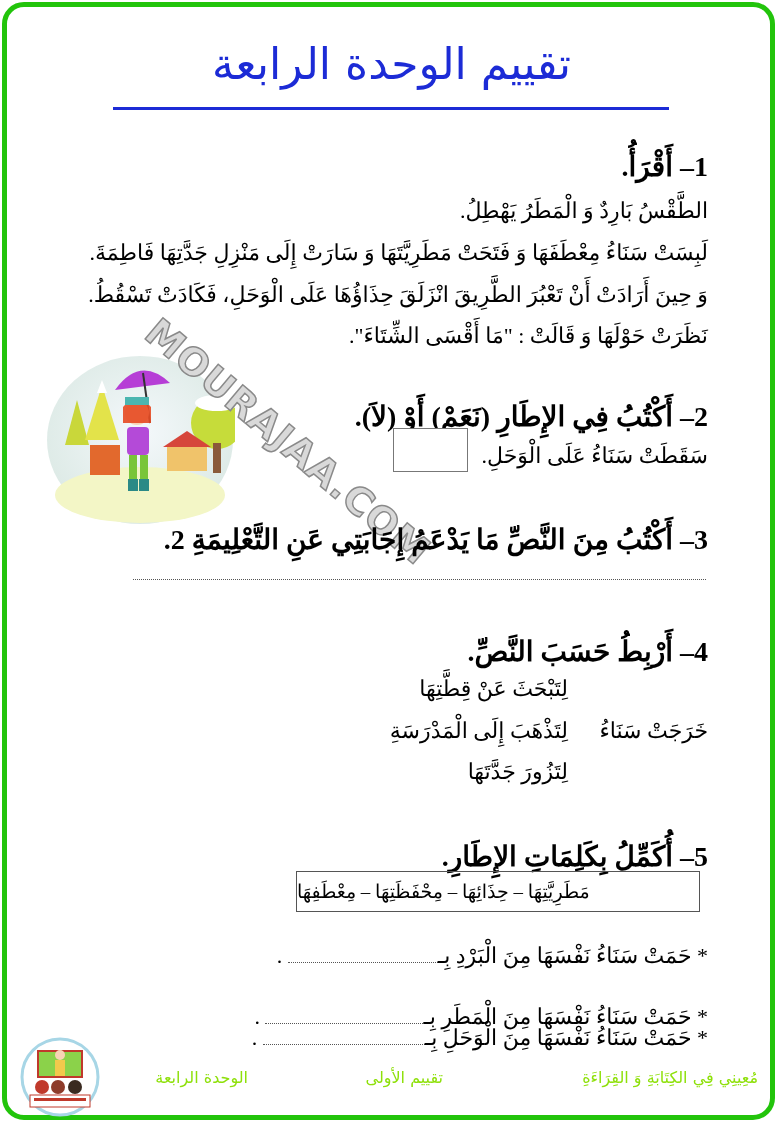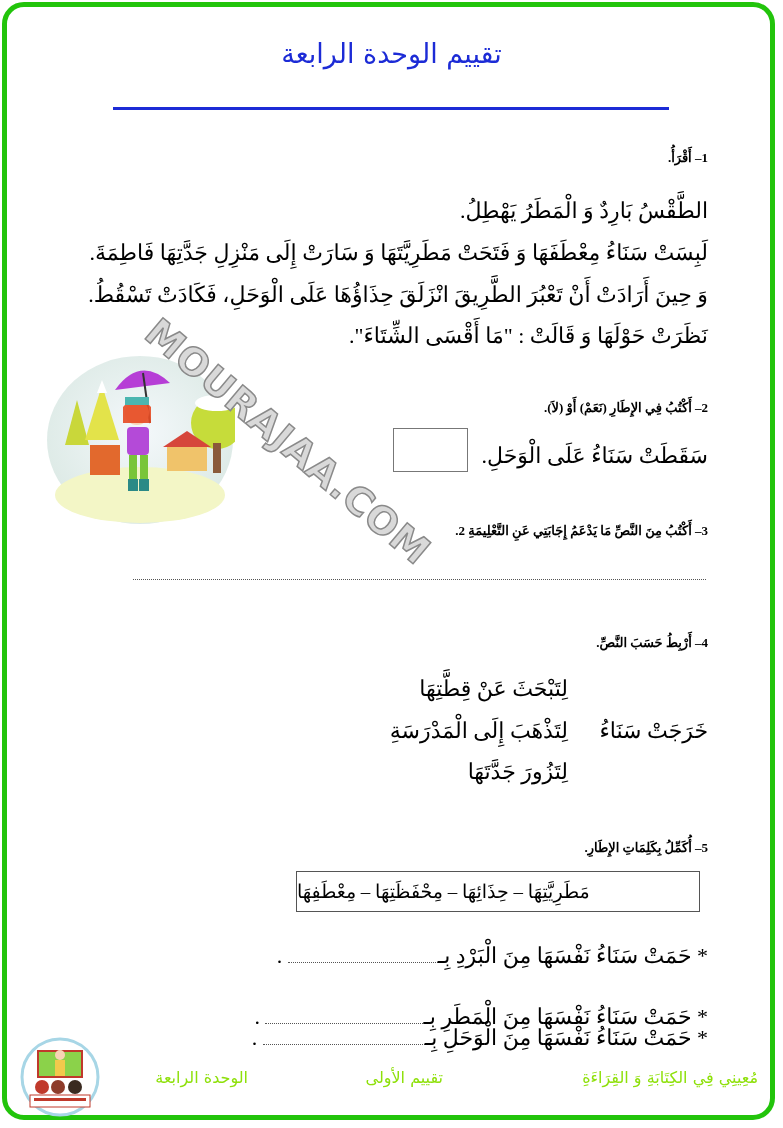--- a/index.html
+++ b/index.html
@@ -3,25 +3,25 @@
 <meta charset="utf-8">
 <style>
   html, body { margin: 0; padding: 0; background: #ffffff; }
   body { width: 783px; height: 1128px; position: relative; overflow: hidden; font-family: "DejaVu Sans", sans-serif; }
   .frame {
     position: absolute; left: 2px; top: 2px; width: 773px; height: 1118px;
     border: 5px solid #22c40b; border-radius: 22px; box-sizing: border-box;
   }
   .title {
     position: absolute; left: 0; right: 0; top: 38px; text-align: center;
-    color: #1c2bd6; font-size: 27px; font-family: "DejaVu Sans", sans-serif; direction: rtl;
+    color: #1c2bd6; font-size: 44px; font-family: "DejaVu Sans", sans-serif; direction: rtl;
   }
   .title-rule { position: absolute; left: 113px; width: 556px; top: 107px; height: 3px; background: #1c2bd6; }
   .rtl { direction: rtl; text-align: right; font-family: "Liberation Serif", "DejaVu Serif", serif; color: #000; }
-  .q { position: absolute; right: 75px; font-weight: bold; font-size: 13px; white-space: nowrap; }
+  .q { position: absolute; right: 75px; font-weight: bold; font-size: 28px; white-space: nowrap; }
   .line { position: absolute; right: 75px; font-size: 22px; white-space: nowrap; }
   .answer-box { position: absolute; left: 393px; top: 428px; width: 75px; height: 44px; border: 1px solid #777; box-sizing: border-box; background:#fff; }
   .dotted-line { position: absolute; left: 133px; width: 573px; top: 579px; border-top: 1px dotted #555; height: 0; }
   .word-box { position: absolute; left: 296px; top: 871px; width: 404px; height: 41px; border: 1px solid #555; box-sizing: border-box; display:flex; align-items:center; justify-content:flex-end; padding-right: 10px; font-size: 19px; }
   .fill { display:inline-block; border-bottom: 1px dotted #555; width: 150px; height: 1px; vertical-align: baseline; }
   .footer { position: absolute; top: 1068px; font-size: 16px; color: #8ee00a; direction: rtl; white-space: nowrap; font-family: "DejaVu Sans", sans-serif; }
   .illustration { position: absolute; left: 45px; top: 345px; width: 190px; height: 180px; }
   .watermark { position: absolute; left: 165px; top: 310px; font-family: "DejaVu Sans", sans-serif; font-weight: bold; font-size: 38px; color: #d9d9d9; -webkit-text-stroke: 1.5px #8a8a8a; transform: rotate(40deg); transform-origin: left top; letter-spacing: 1px; white-space: nowrap; }
   .logo { position: absolute; left: 20px; top: 1037px; width: 80px; height: 80px; }
 </style>

